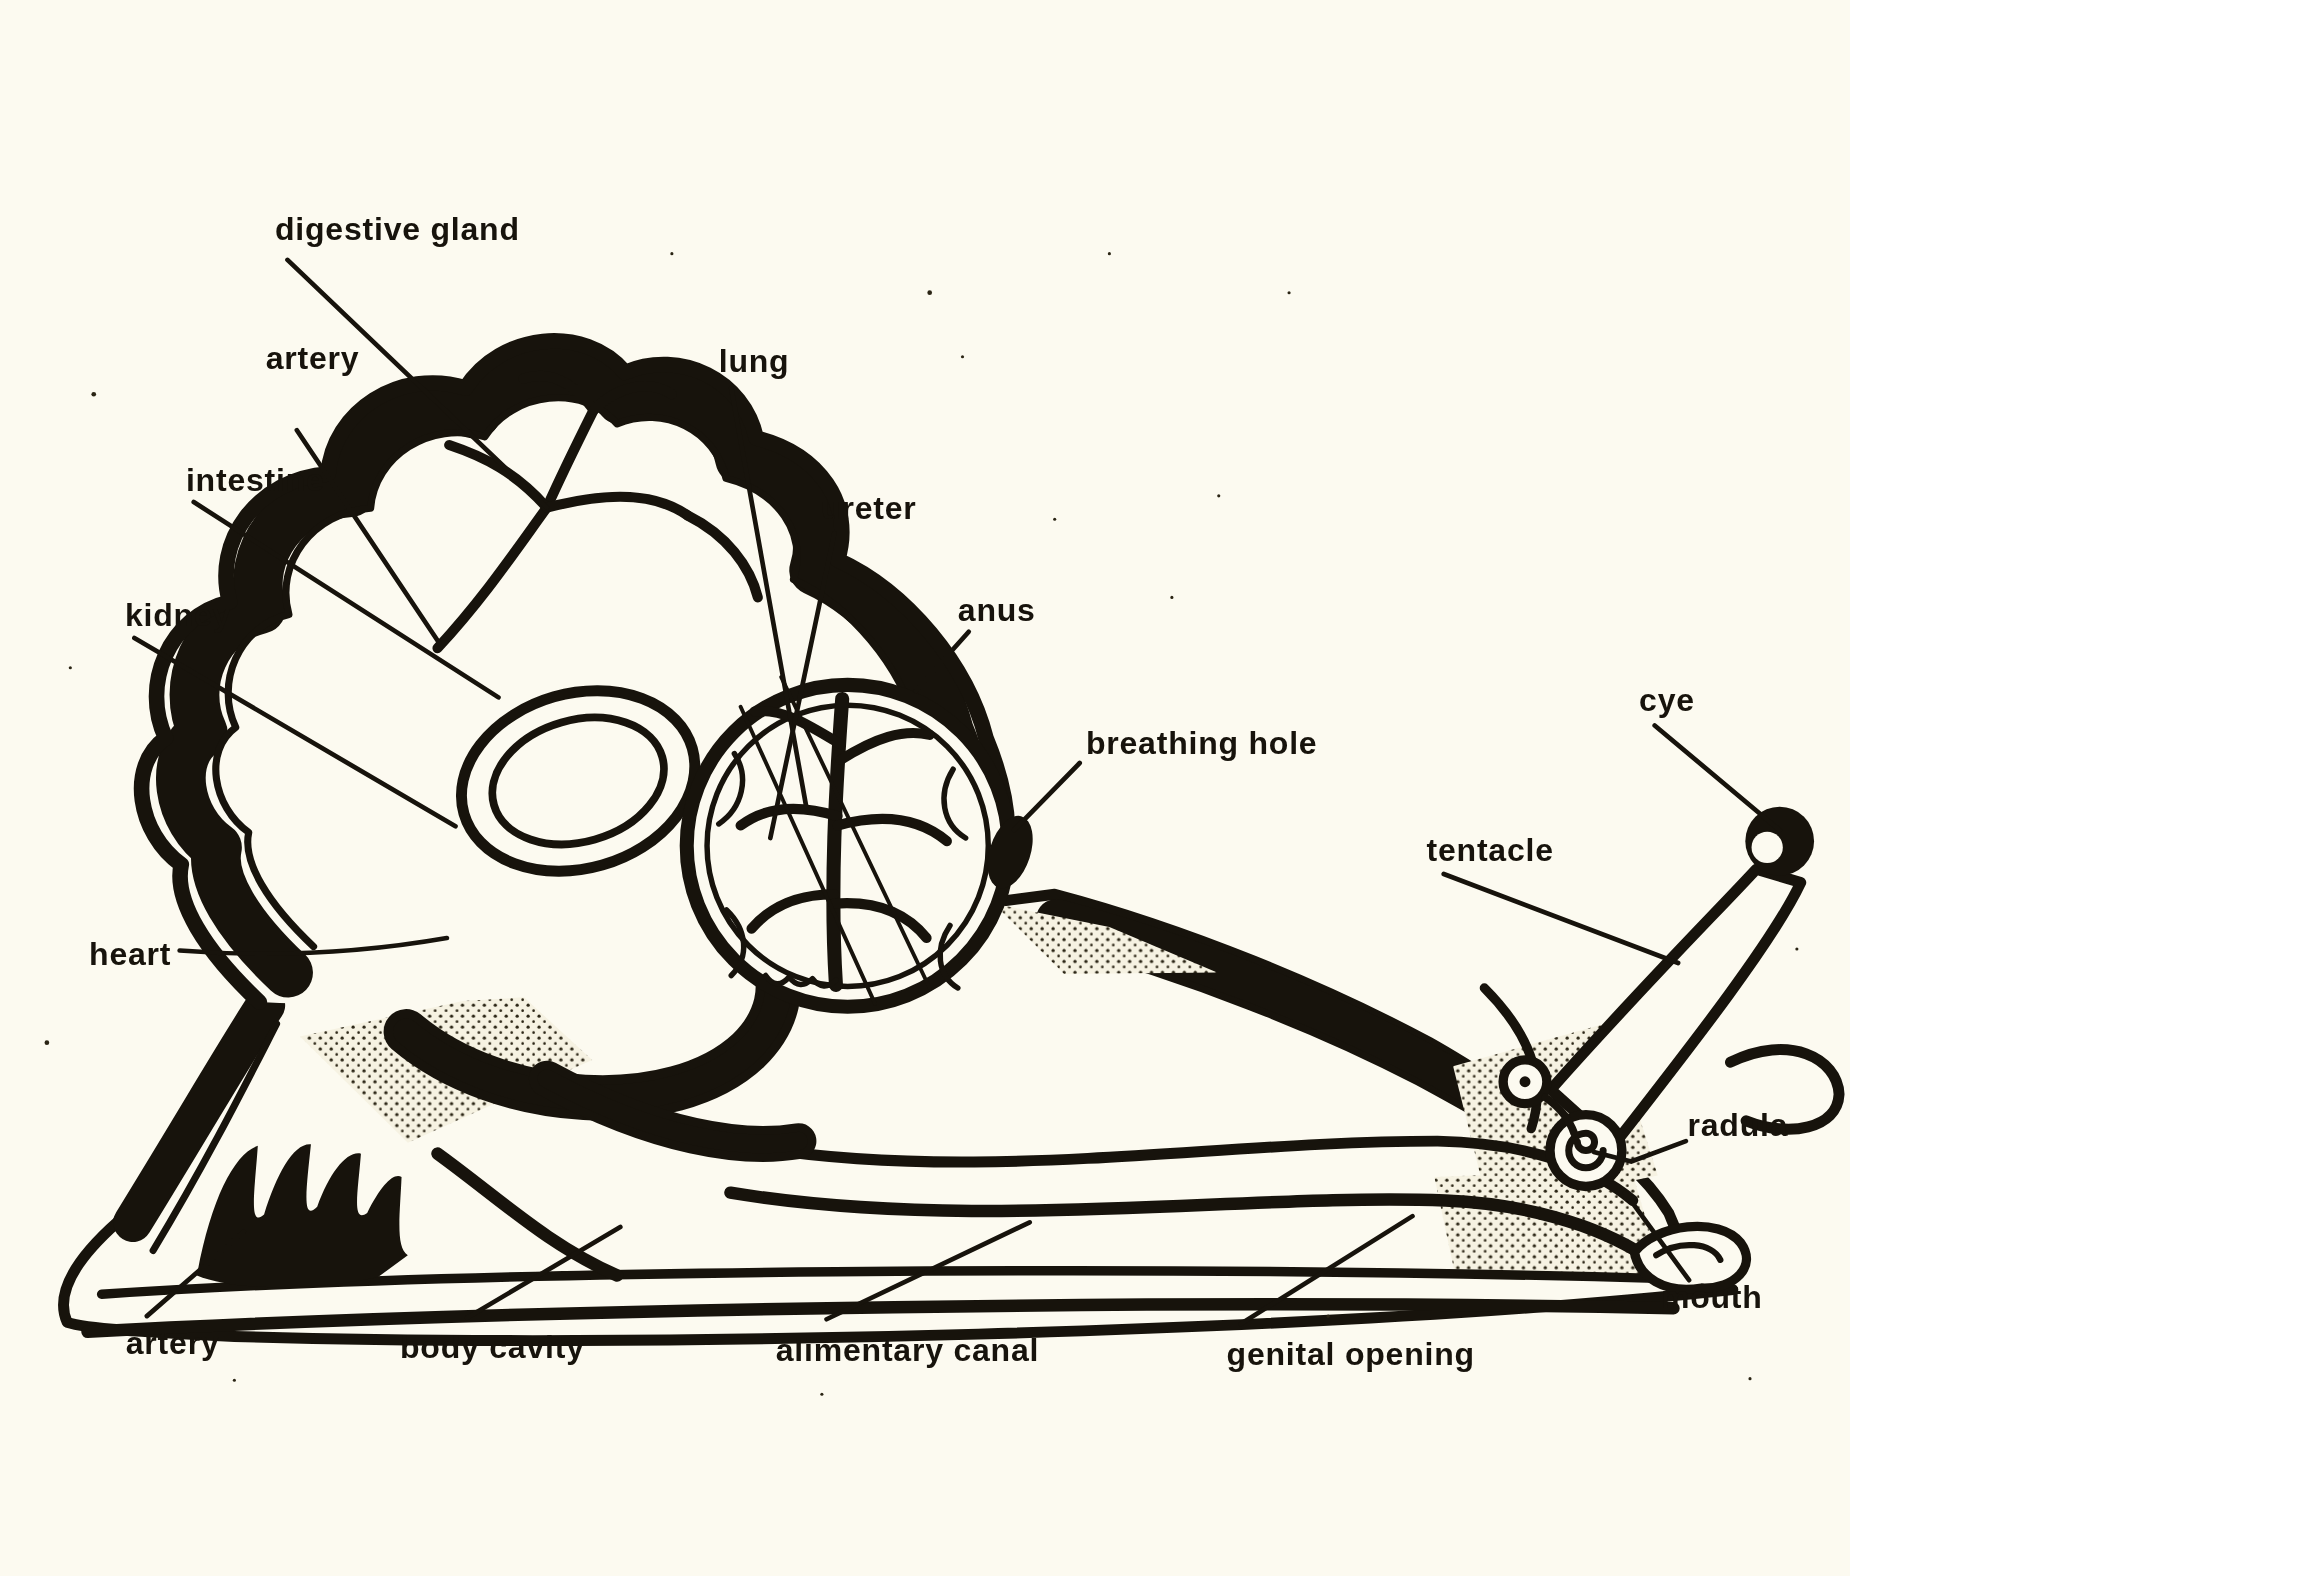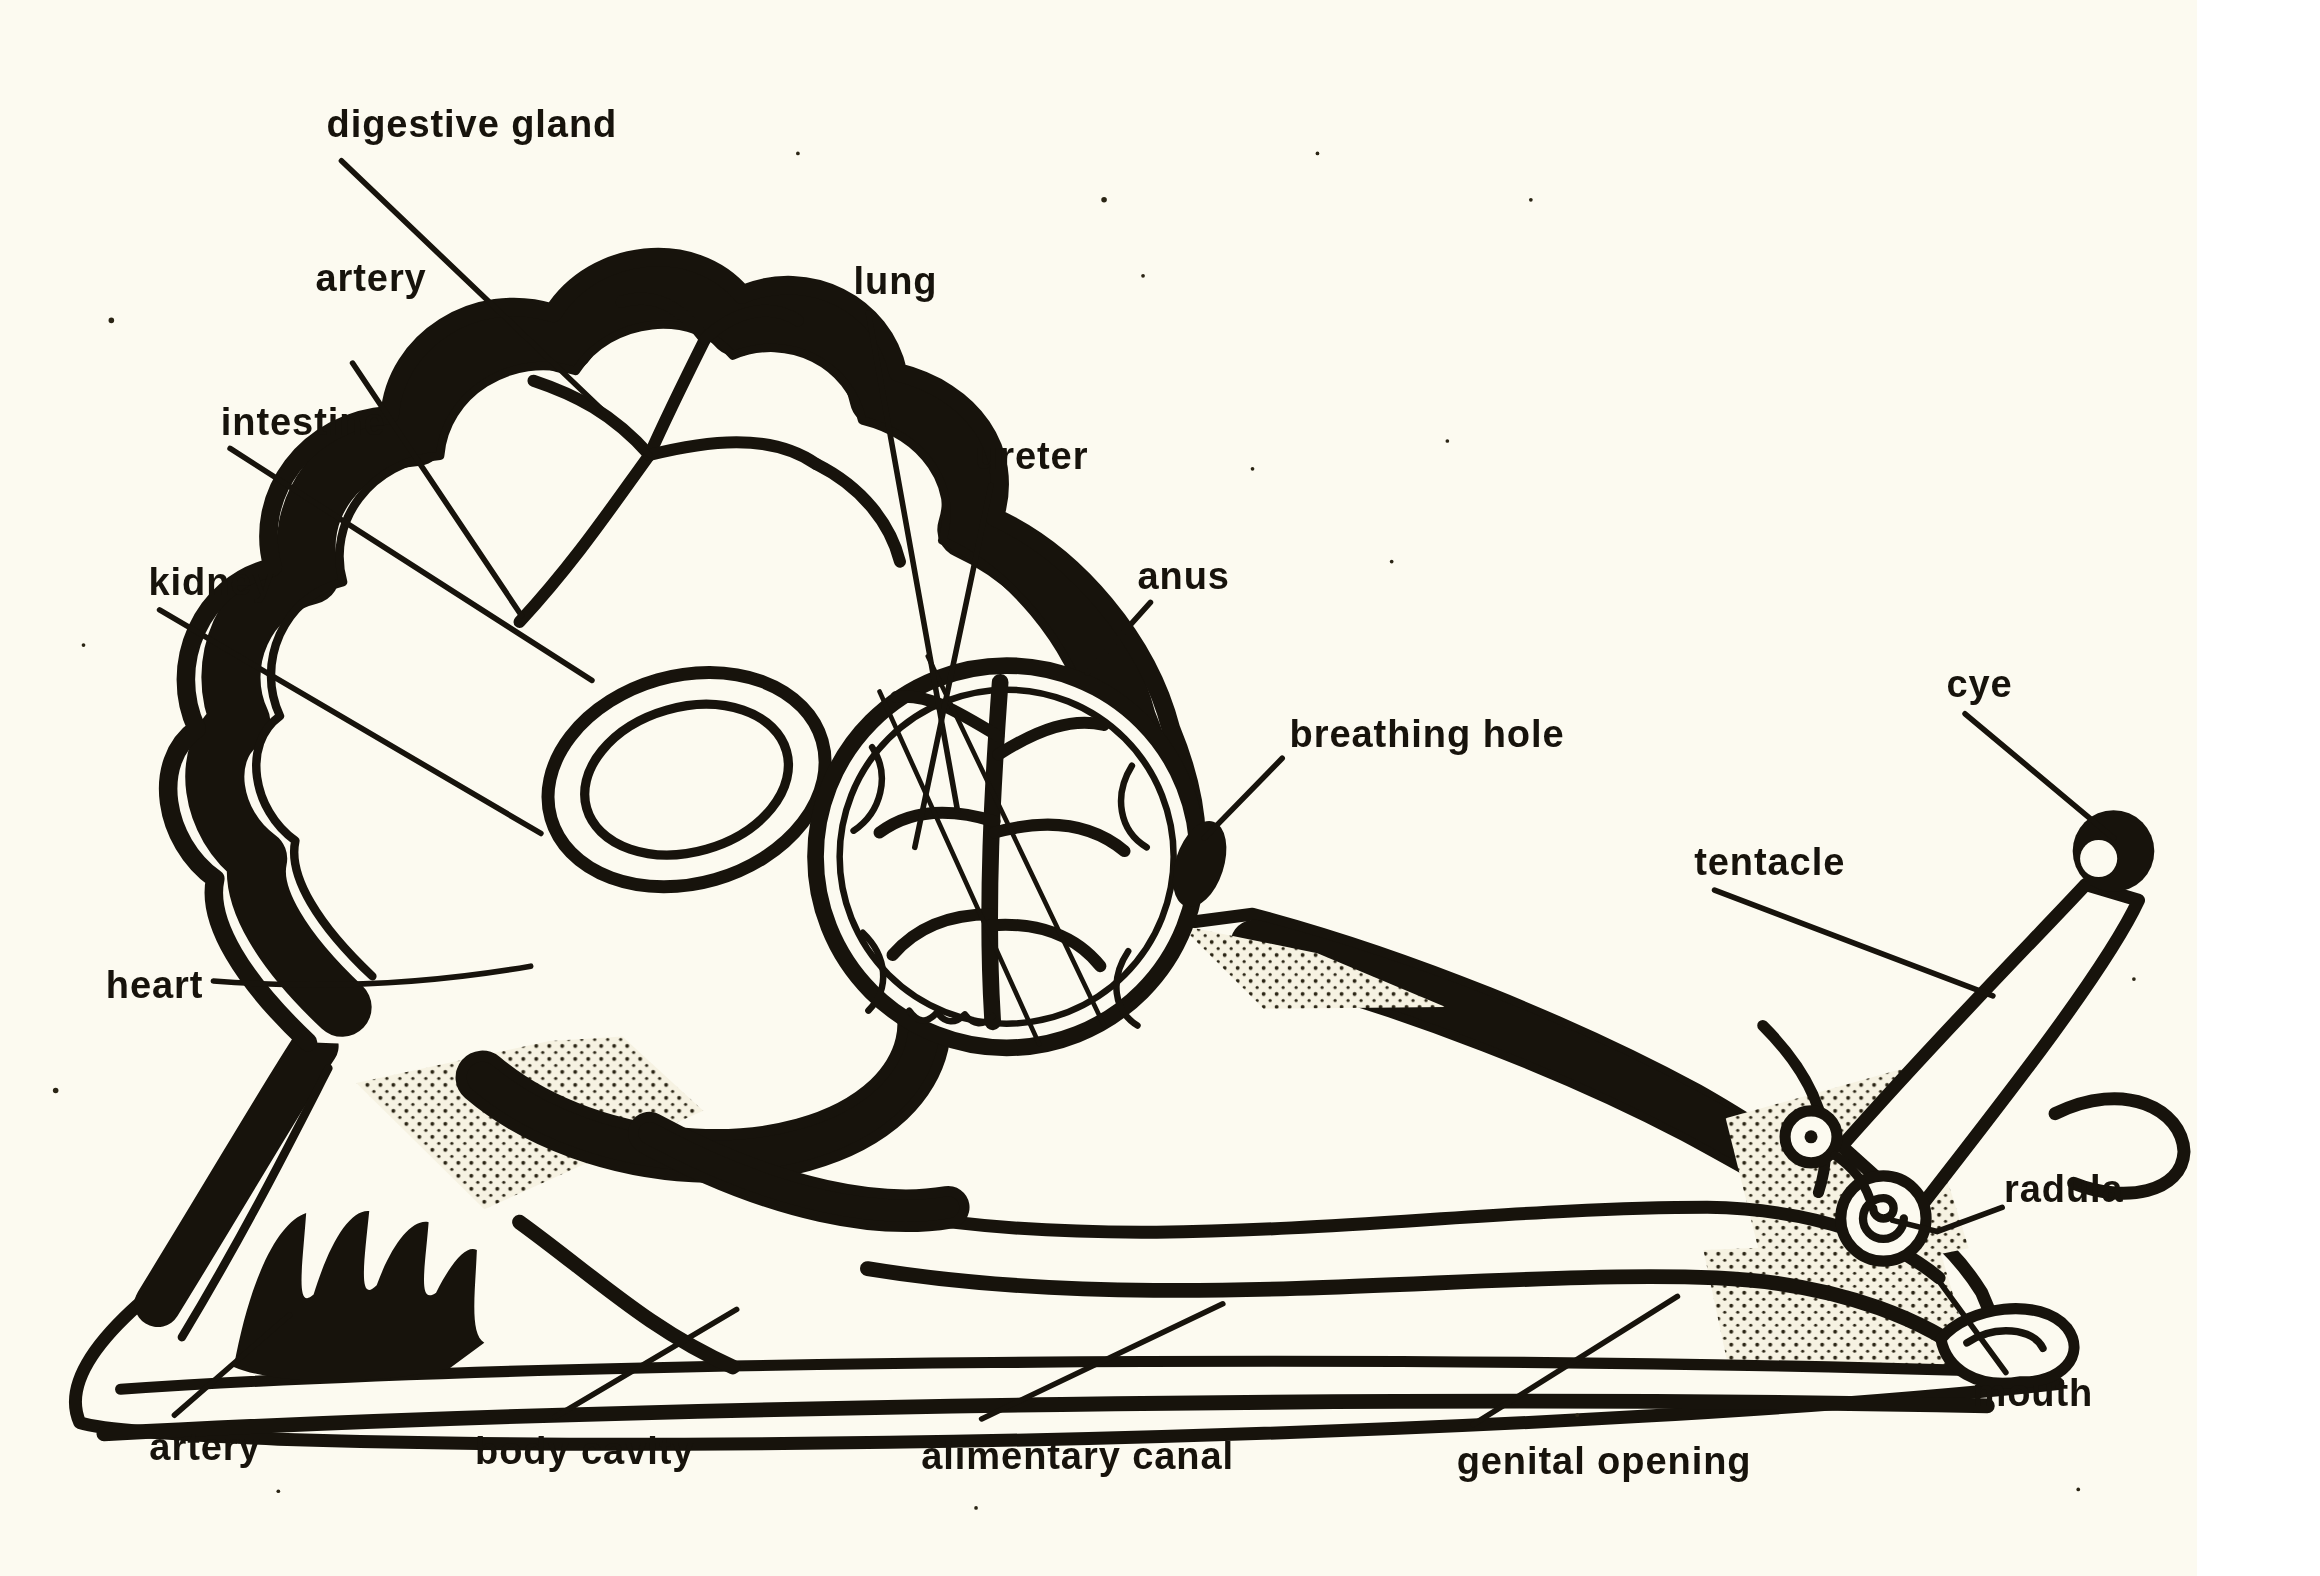--- a/index.html
+++ b/index.html
@@ -1,17 +1,17 @@
 <!DOCTYPE html>
 <html><head>
 <meta charset="utf-8">
 <style>
   html,body{margin:0;padding:0;background:#ffffff;}
   .stage{
-    position:relative;width:2197px;height:1576px;overflow:hidden;
+    position:relative;width:1850px;height:1576px;overflow:hidden;
     background:#fcfaf0;
     font-family:"Liberation Sans", sans-serif;
   }
   svg{display:block;width:100%;height:100%;}
   .lbl{
     font-family:"Liberation Sans", sans-serif;
     font-weight:700;font-size:41px;letter-spacing:1px;
     fill:#17130c;
   }
   .leader{stroke:#17130c;stroke-width:6;fill:none;stroke-linecap:round;}

